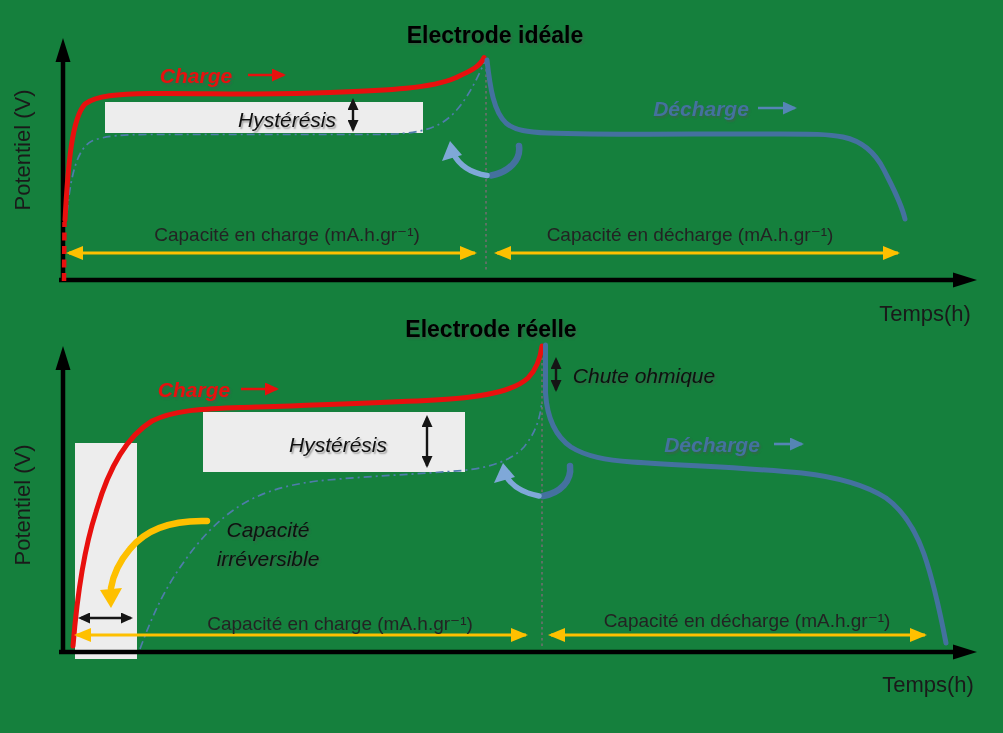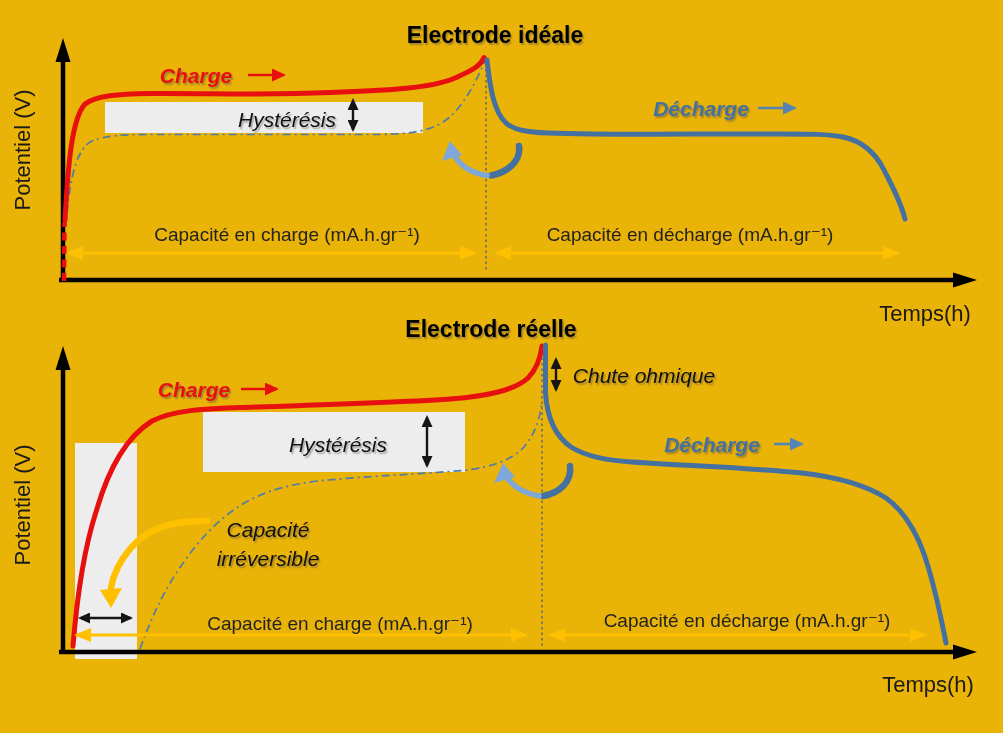--- a/index.html
+++ b/index.html
@@ -1,19 +1,19 @@
 <!DOCTYPE html>
 <html><head>
 <meta charset="utf-8">
 <style>
   html,body{margin:0;padding:0;background:#ffffff;}
   .stage{
     position:relative;
     width:1003px;height:733px;
-    background:#eab308;
+    background:#15803d;
     font-family:"Liberation Sans","DejaVu Sans",sans-serif;
     overflow:hidden;
   }
   svg{display:block;}
   text{font-family:"Liberation Sans","DejaVu Sans",sans-serif;}
   .t-title{font-size:23px;font-weight:bold;fill:#000000;}
   .t-axis{font-size:22px;fill:#1a1a1a;}
   .t-cap{font-size:19px;fill:#232323;}
   .t-charge{font-size:21px;font-weight:bold;font-style:italic;fill:#e8100e;}
   .t-discharge{font-size:21px;font-weight:bold;font-style:italic;fill:#44719f;}

